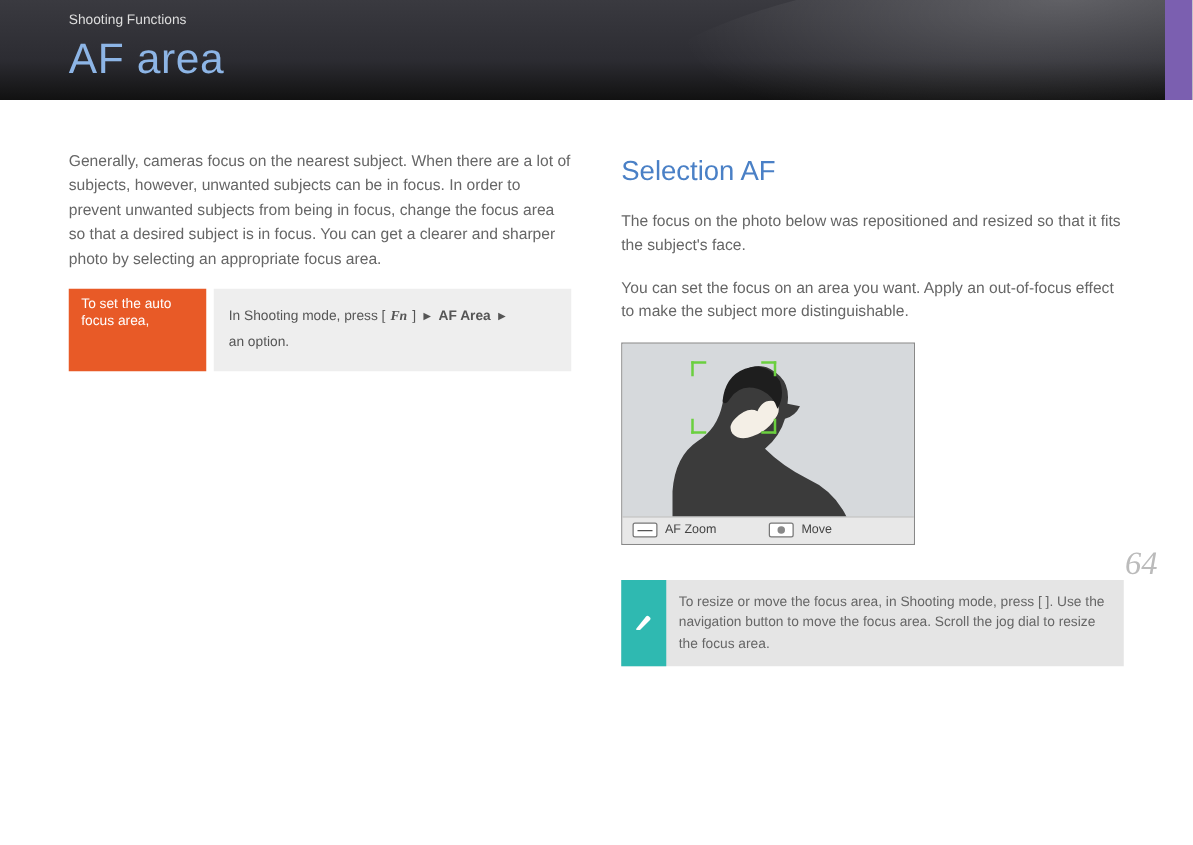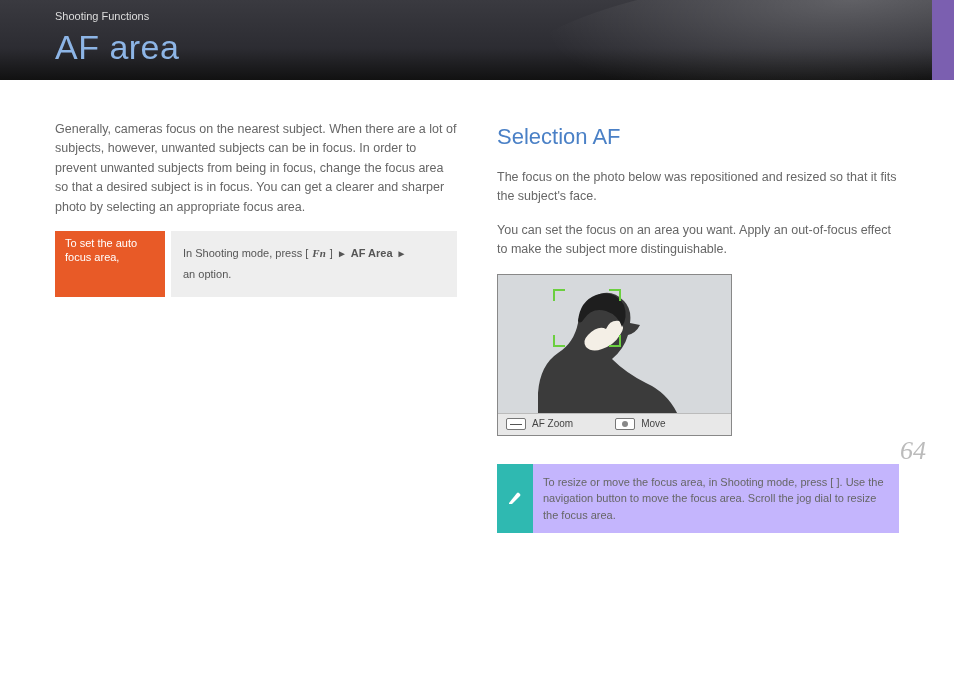--- a/index.html
+++ b/index.html
@@ -25,21 +25,21 @@
   .focus-box { position: absolute; width: 68px; height: 58px; left: 55px; top: 14px; }
   .fc { position: absolute; width: 12px; height: 12px; border: 2px solid #6bcf3f; }
   .fc.tl { top: 0; left: 0; border-right: none; border-bottom: none; }
   .fc.tr { top: 0; right: 0; border-left: none; border-bottom: none; }
   .fc.bl { bottom: 0; left: 0; border-right: none; border-top: none; }
   .fc.br { bottom: 0; right: 0; border-left: none; border-top: none; }
   .photo-bar { height: 22px; background: #e8e8e8; display: flex; align-items: center; font-size: 10px; color: #444; gap: 6px; padding: 0 8px; border-top: 1px solid #bbb; }
   .bar-icon { display: inline-block; width: 20px; height: 12px; background: #fff; border: 1px solid #777; border-radius: 2px; position: relative; }
   .bar-icon.move::after { content: ""; position: absolute; inset: 0; margin: auto; width: 6px; height: 6px; background: #888; border-radius: 50%; }
   .bar-icon.zoom::before { content: ""; position: absolute; left: 3px; right: 3px; top: 5px; height: 1px; background: #555; }
-  .note-row { display: flex; gap: 10px; background: #c4b5fd; padding: 0; margin-top: 28px; align-items: stretch; }
+  .note-row { display: flex; gap: 10px; background: #e5e5e5; padding: 0; margin-top: 28px; align-items: stretch; }
   .note-icon { width: 36px; background: #2fb9b1; color: #fff; display: flex; align-items: center; justify-content: center; font-size: 18px; }
   .note-text { font-size: 11px; color: #666; padding: 10px 12px 10px 0; line-height: 1.5; flex: 1; }
   .page-number { position: absolute; right: 28px; bottom: 18px; font-size: 26px; color: #bbb; font-style: italic; font-family: Georgia, serif; }
   
   .face-svg { position: absolute; left: 30px; bottom: -2px; width: 150px; height: 140px; }
 </style>
 </head>
 <body>
 
 <div class="page">

